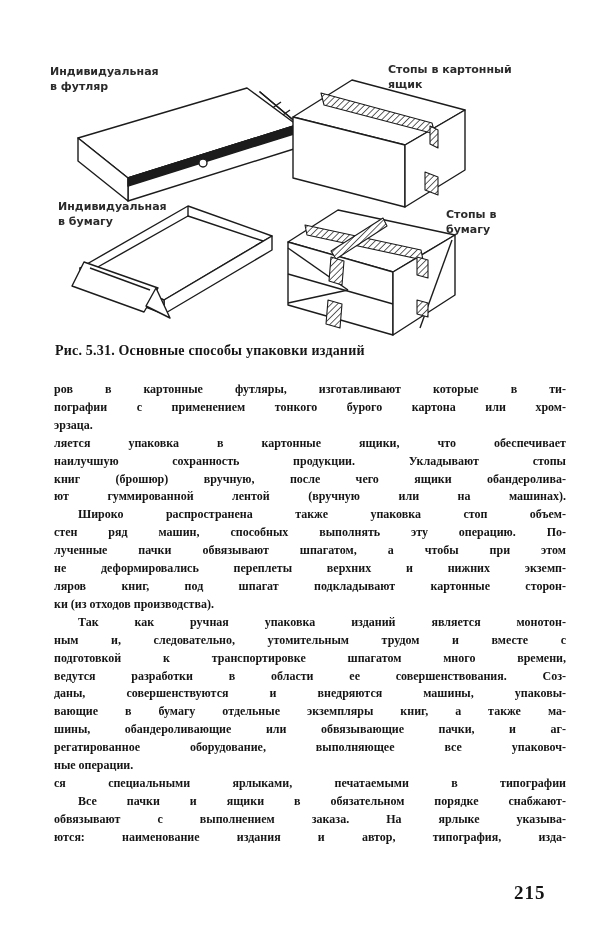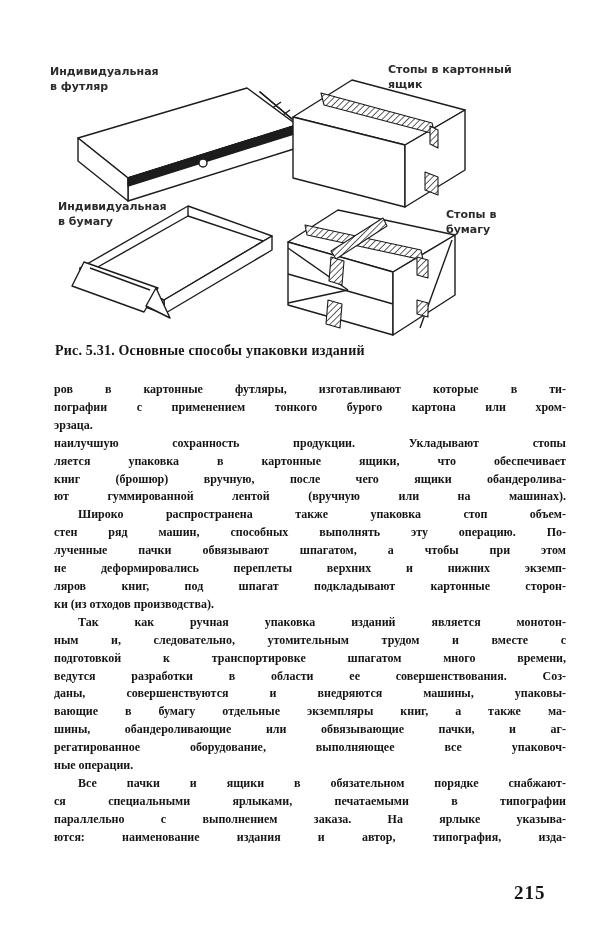--- a/index.html
+++ b/index.html
@@ -128,22 +128,22 @@
 
   <div class="caption">Рис. 5.31. Основные способы упаковки изданий</div>
 
   <div class="body">
     <div class="para">
       <div class="ln">ров в картонные футляры, изготавливают которые в ти-</div>
       <div class="ln">пографии с применением тонкого бурого картона или хром-</div>
       <div class="ln short">эрзаца.</div>
     </div>
     <div class="para">
+      <div class="ln">ляется упаковка в картонные ящики, что обеспечивает</div>
       <div class="ln">наилучшую сохранность продукции. Укладывают стопы</div>
-      <div class="ln">ляется упаковка в картонные ящики, что обеспечивает</div>
       <div class="ln">книг (брошюр) вручную, после чего ящики обандеролива-</div>
       <div class="ln">ют гуммированной лентой (вручную или на машинах).</div>
     </div>
     <div class="para">
       <div class="ln first">Широко распространена также упаковка стоп объем-</div>
       <div class="ln">стен ряд машин, способных выполнять эту операцию. По-</div>
       <div class="ln">лученные пачки обвязывают шпагатом, а чтобы при этом</div>
       <div class="ln">не деформировались переплеты верхних и нижних экземп-</div>
       <div class="ln">ляров книг, под шпагат подкладывают картонные сторон-</div>
       <div class="ln short">ки (из отходов производства).</div>
@@ -153,22 +153,22 @@
       <div class="ln">ным и, следовательно, утомительным трудом и вместе с</div>
       <div class="ln">подготовкой к транспортировке шпагатом много времени,</div>
       <div class="ln">ведутся разработки в области ее совершенствования. Соз-</div>
       <div class="ln">даны, совершенствуются и внедряются машины, упаковы-</div>
       <div class="ln">вающие в бумагу отдельные экземпляры книг, а также ма-</div>
       <div class="ln">шины, обандероливающие или обвязывающие пачки, и аг-</div>
       <div class="ln">регатированное оборудование, выполняющее все упаковоч-</div>
       <div class="ln short">ные операции.</div>
     </div>
     <div class="para">
+      <div class="ln">ся специальными ярлыками, печатаемыми в типографии</div>
       <div class="ln first">Все пачки и ящики в обязательном порядке снабжают-</div>
-      <div class="ln">ся специальными ярлыками, печатаемыми в типографии</div>
-      <div class="ln">параллельно с выполнением заказа. На ярлыке указыва-</div>
+      <div class="ln">обвязывают с выполнением заказа. На ярлыке указыва-</div>
       <div class="ln">ются: наименование издания и автор, типография, изда-</div>
     </div>
   </div>
 
   <div class="pageno">215</div>
 
 </div>
 
 </body></html>

